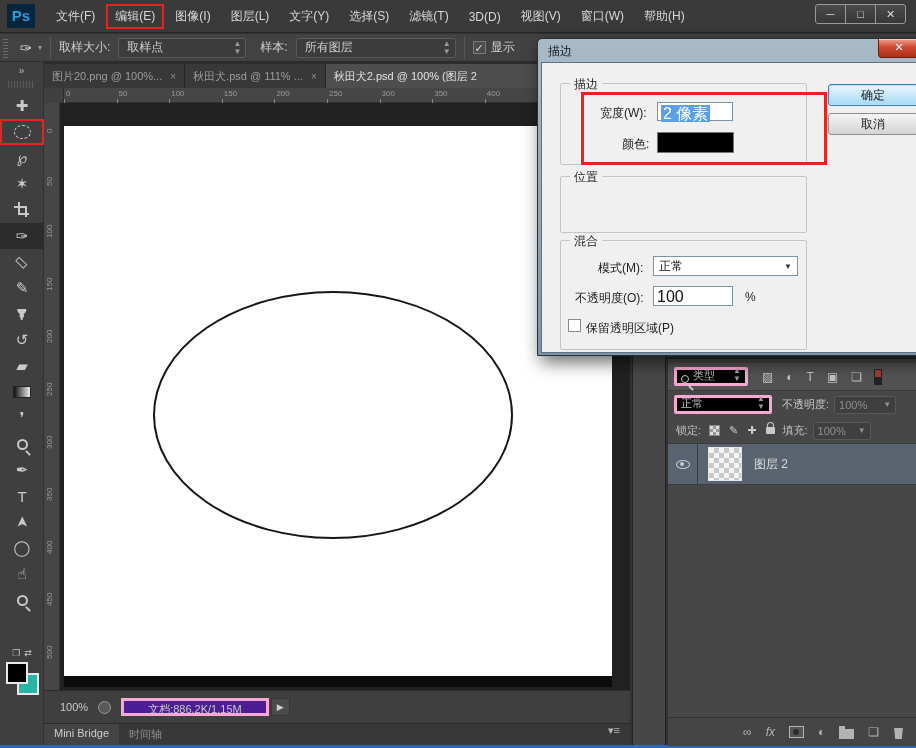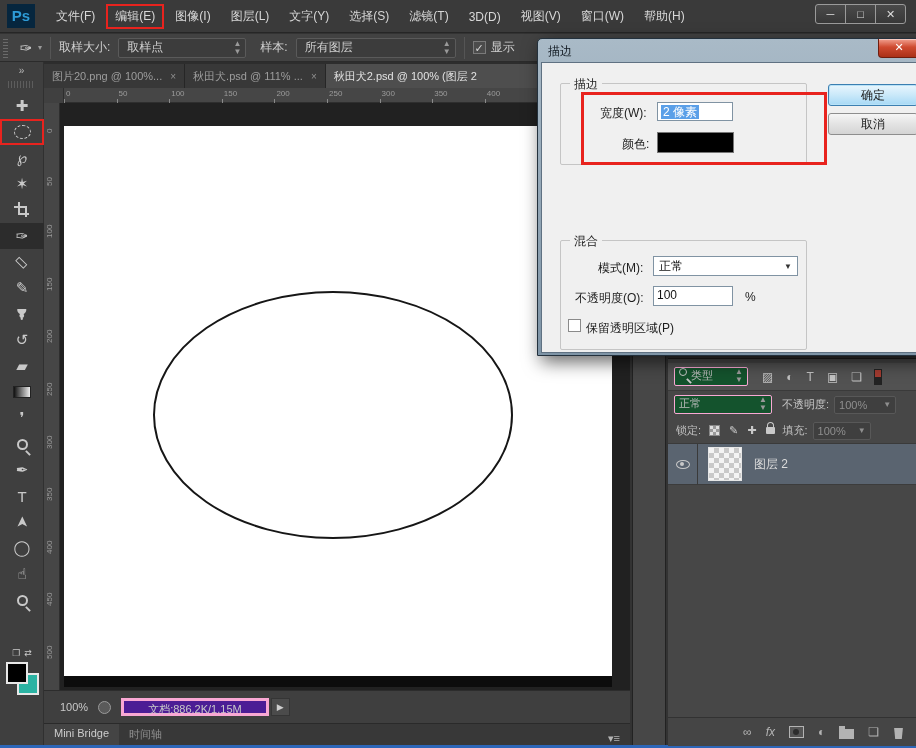--- a/index.html
+++ b/index.html
@@ -68,33 +68,33 @@
   .htick { position:absolute; top:1px; font-size:8px; color:#9a9a9a; }
   .htick:after { content:""; position:absolute; left:-2px; top:10px; width:1px; height:4px; background:#8a8a8a; }
   .vtick { position:absolute; left:1px; font-size:8px; color:#9a9a9a; transform:rotate(-90deg); transform-origin:left top; }
   #pasteboard { left:60px; top:103px; width:570px; height:587px; background:#212121; overflow:hidden; }
   #canvas { position:absolute; left:4px; top:23px; width:548px; height:550px; background:#fff; }
   #canvas-shadow { position:absolute; left:4px; top:573px; width:548px; height:11px; background:#0c0c0c; }
   #doc-status { left:44px; top:690px; width:586px; height:33px; background:#3f3f3f; display:flex; align-items:center; color:#c9c9c9; font-size:11px; border-top:1px solid #2c2c2c; }
   .status-icon { width:13px; height:13px; border:1px solid #9a9a9a; border-radius:50%; background:#5a5a5a; margin:0 10px; }
   #doc-info { background:#4c1d95; border:3px solid #f9a8d4; height:18px; line-height:16px; padding:0 24px; }
   .play { color:#cfcfcf; font-size:9px; background:#4b4b4b; border:1px solid #353535; height:18px; line-height:16px; padding:0 5px; margin-left:2px; }
-  #bottom-panel { left:44px; top:723px; width:586px; height:22px; background:#383838; display:flex; align-items:flex-end; border-top:1px solid #2a2a2a; }
+  #bottom-panel { left:44px; top:723px; width:586px; height:22px; background:#383838; display:flex; align-items:flex-start; border-top:1px solid #2a2a2a; }
   .bp-tab { padding:3px 10px; font-size:11px; color:#8d8d8d; }
   .bp-tab.active { background:#444; color:#cdcdcd; }
   #bp-menu { margin-left:auto; margin-right:10px; color:#b5b5b5; font-size:11px; }
   #win-bottom { left:0; top:745px; width:916px; height:3px; background:#2d66b8; }
 
   
   #right-bg { left:630px; top:62px; width:286px; height:686px; background:#333; }
   #dock-strip { left:632px; top:62px; width:34px; height:686px; background:#474747; border-left:1px solid #222; border-right:1px solid #222; }
   #layers-panel { left:668px; top:358px; width:248px; height:387px; background:#474747; border-top:1px solid #1f1f1f; }
   .lp-row { position:absolute; left:0; width:248px; display:flex; align-items:center; color:#c3c3c3; font-size:11px; }
   #lp-filter { top:4px; height:28px; background:#525252; border-bottom:1px solid #3a3a3a; }
-  .lp-dd { background:#14532d; border:1px solid #f9a8d4; border-radius:2px; height:19px; display:flex; align-items:flex-start; padding:0 4px; color:#bdbdbd; }
+  .lp-dd { background:#000000; border:3px solid #f9a8d4; border-radius:2px; height:19px; display:flex; align-items:flex-end; padding:0 4px; color:#bdbdbd; }
   .f-icons { display:flex; gap:13px; margin-left:14px; color:#c3c3c3; font-size:12px; }
   .lp-toggle { width:8px; height:16px; margin-left:12px; background:linear-gradient(#a33b30 0 50%,#232323 50% 100%); border:1px solid #222; }
   #lp-blend { top:32px; height:27px; }
   #lp-lock { top:59px; height:26px; border-bottom:1px solid #3a3a3a; }
   .dim-box { background:#3f3f3f; border:1px solid #585858; border-radius:2px; height:18px; color:#8f8f8f;
              display:flex; align-items:center; padding:0 4px; }
   .lock-icons { display:flex; gap:9px; align-items:center; margin:0 8px; font-size:11px; color:#c9c9c9; }
   .mini-checker { width:11px; height:11px; border:1px solid #888;
       background-image:linear-gradient(45deg,#999 25%,transparent 25%,transparent 75%,#999 75%),linear-gradient(45deg,#999 25%,#ddd 25%,#ddd 75%,#999 75%);
       background-size:6px 6px; background-position:0 0,3px 3px; }
@@ -132,21 +132,21 @@
                border:1px solid #6f1d0e; border-top:none; border-radius:0 0 4px 4px; color:#fff; font-weight:bold;
                text-align:center; line-height:17px; font-size:11px; box-shadow:inset 0 1px 0 rgba(255,255,255,.45); }
   #dlg-body { position:absolute; left:3px; top:23px; width:384px; height:291px; background:#f0f0f0; border:1px solid #5f7182; }
   .group { position:absolute; border:1px solid #c5c5c5; border-radius:2px; }
   .group > .gl { position:absolute; left:9px; top:-8px; background:#f0f0f0; padding:0 4px; color:#222; }
   #grp-stroke { left:18px; top:20px; width:247px; height:82px; }
   #grp-pos { left:18px; top:113px; width:247px; height:57px; }
   #grp-blend { left:18px; top:177px; width:247px; height:110px; }
   #red-rect { position:absolute; left:39px; top:29px; width:246px; height:73px; border:3px solid #e8231e; z-index:5; }
   .dlg-label { position:absolute; color:#1c1c1c; }
-  .dlg-input { position:absolute; background:#fff; border:1px solid #8093a3; font-size:12px; padding:1px 3px; color:#111; }
+  .dlg-input { position:absolute; background:#fff; border:1px solid #8093a3; font-size:16px; padding:1px 3px; color:#111; }
   .sel-text { background:#5a9fe8; color:#fff; padding:0 2px; }
   #color-swatch { position:absolute; left:115px; top:69px; width:77px; height:21px; background:#000; border:1px solid #777; }
   .dlg-btn { position:absolute; left:286px; width:90px; height:22px; border-radius:3px; text-align:center; line-height:20px; color:#1a1a1a; }
   #btn-ok { top:21px; border:1px solid #3c7fb1; background:linear-gradient(#e9f6fd,#cdeafa 45%,#a7d9f5); box-shadow:0 0 0 1px #b8e2f7 inset; }
   #btn-cancel { top:50px; border:1px solid #8e8e8e; background:linear-gradient(#f6f6f6,#e5e5e5 45%,#d4d4d4); }
   #radio-row { position:absolute; left:28px; top:139px; display:flex; gap:29px; color:#1c1c1c; }
   .radio { display:flex; align-items:center; gap:5px; }
   .rdot { width:12px; height:12px; border:1px solid #8a8a8a; border-radius:50%; background:#fdfdfd; position:relative; }
   .rdot.on { border-color:#5e9ad0; }
   .rdot.on:after { content:""; position:absolute; left:3px; top:3px; width:5px; height:5px; border-radius:50%; background:#23569b; }
@@ -417,20 +417,23 @@
     </div>
     <div id="red-rect" style="border-color: rgb(232, 35, 30);"></div>
     <span class="dlg-label" style="left:58px;top:42px">宽度(W):</span>
     <div class="dlg-input" style="left:115px;top:39px;width:76px;height:19px">
       <span class="sel-text">2 像素</span>
     </div>
     <span class="dlg-label" style="left:80px;top:73px">颜色:</span>
     <div id="color-swatch" style="background: rgb(0, 0, 0);"></div>
     <div class="dlg-btn" id="btn-ok">确定</div>
     <div class="dlg-btn" id="btn-cancel">取消</div>
+    <div class="group" id="grp-pos">
+      <span class="gl">位置</span>
+    </div>
     <div class="group" id="grp-blend">
       <span class="gl">混合</span>
     </div>
     <span class="dlg-label" style="left:56px;top:197px">模式(M):</span>
     <div id="mode-dd">
       <span>正常</span>
       <span class="arr">▼</span>
     </div>
     <span class="dlg-label" style="left:33px;top:227px">不透明度(O):</span>
     <div class="dlg-input" id="opacity-input">100</div>

